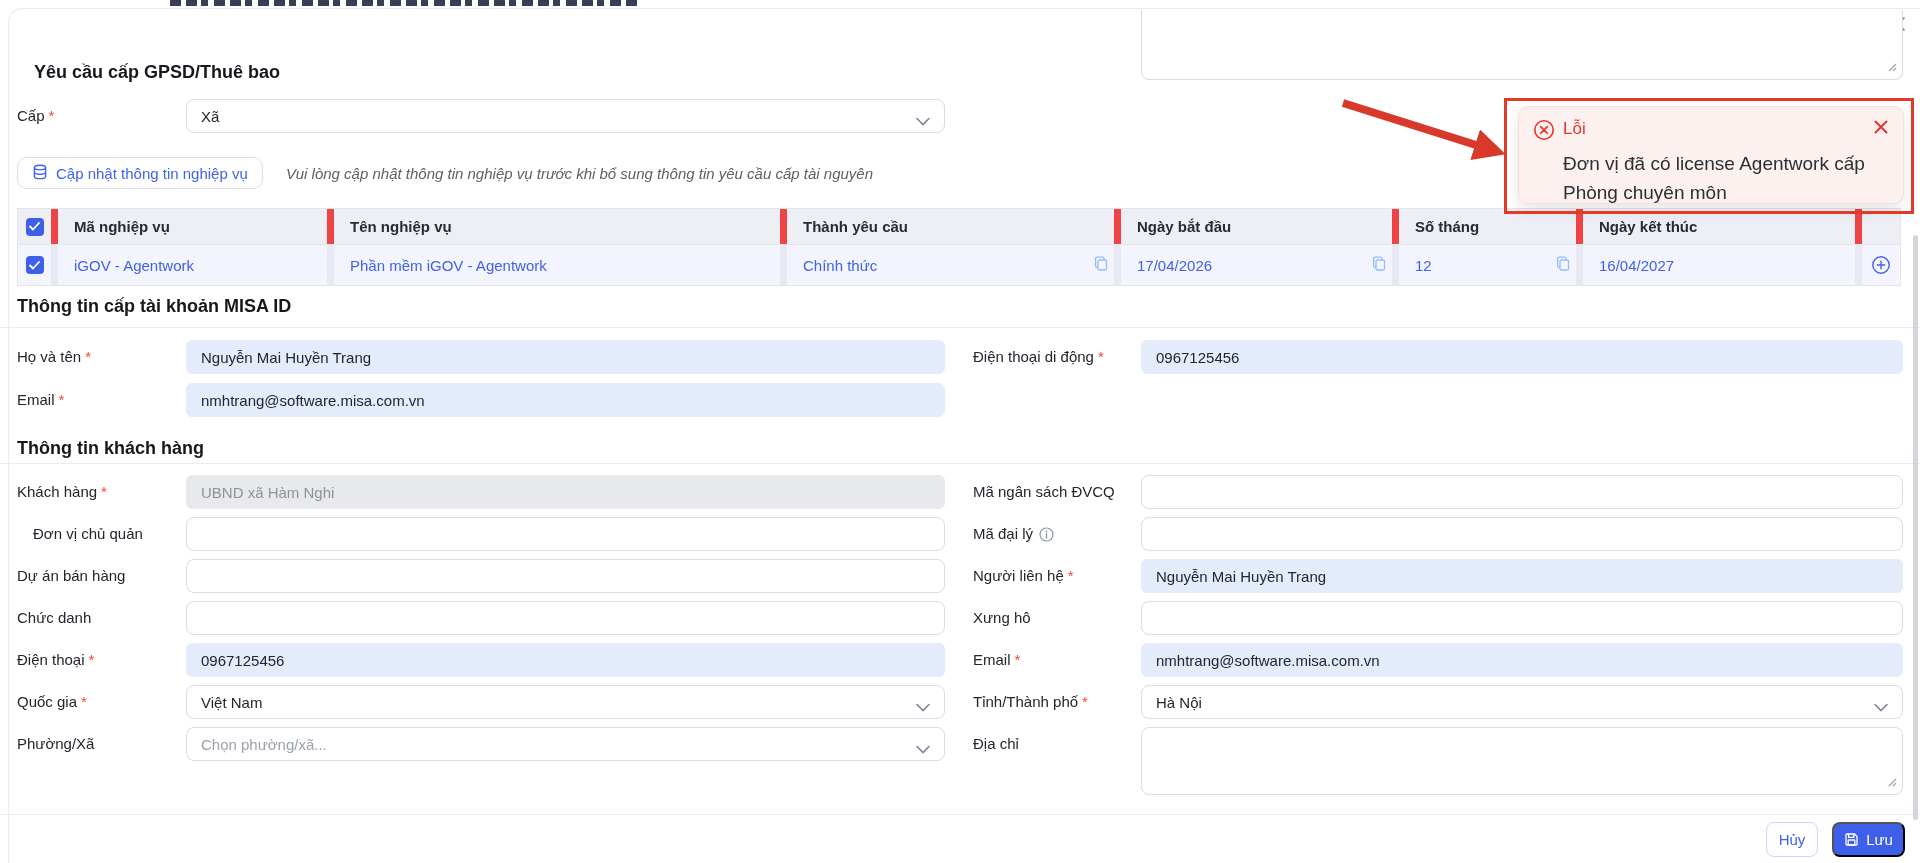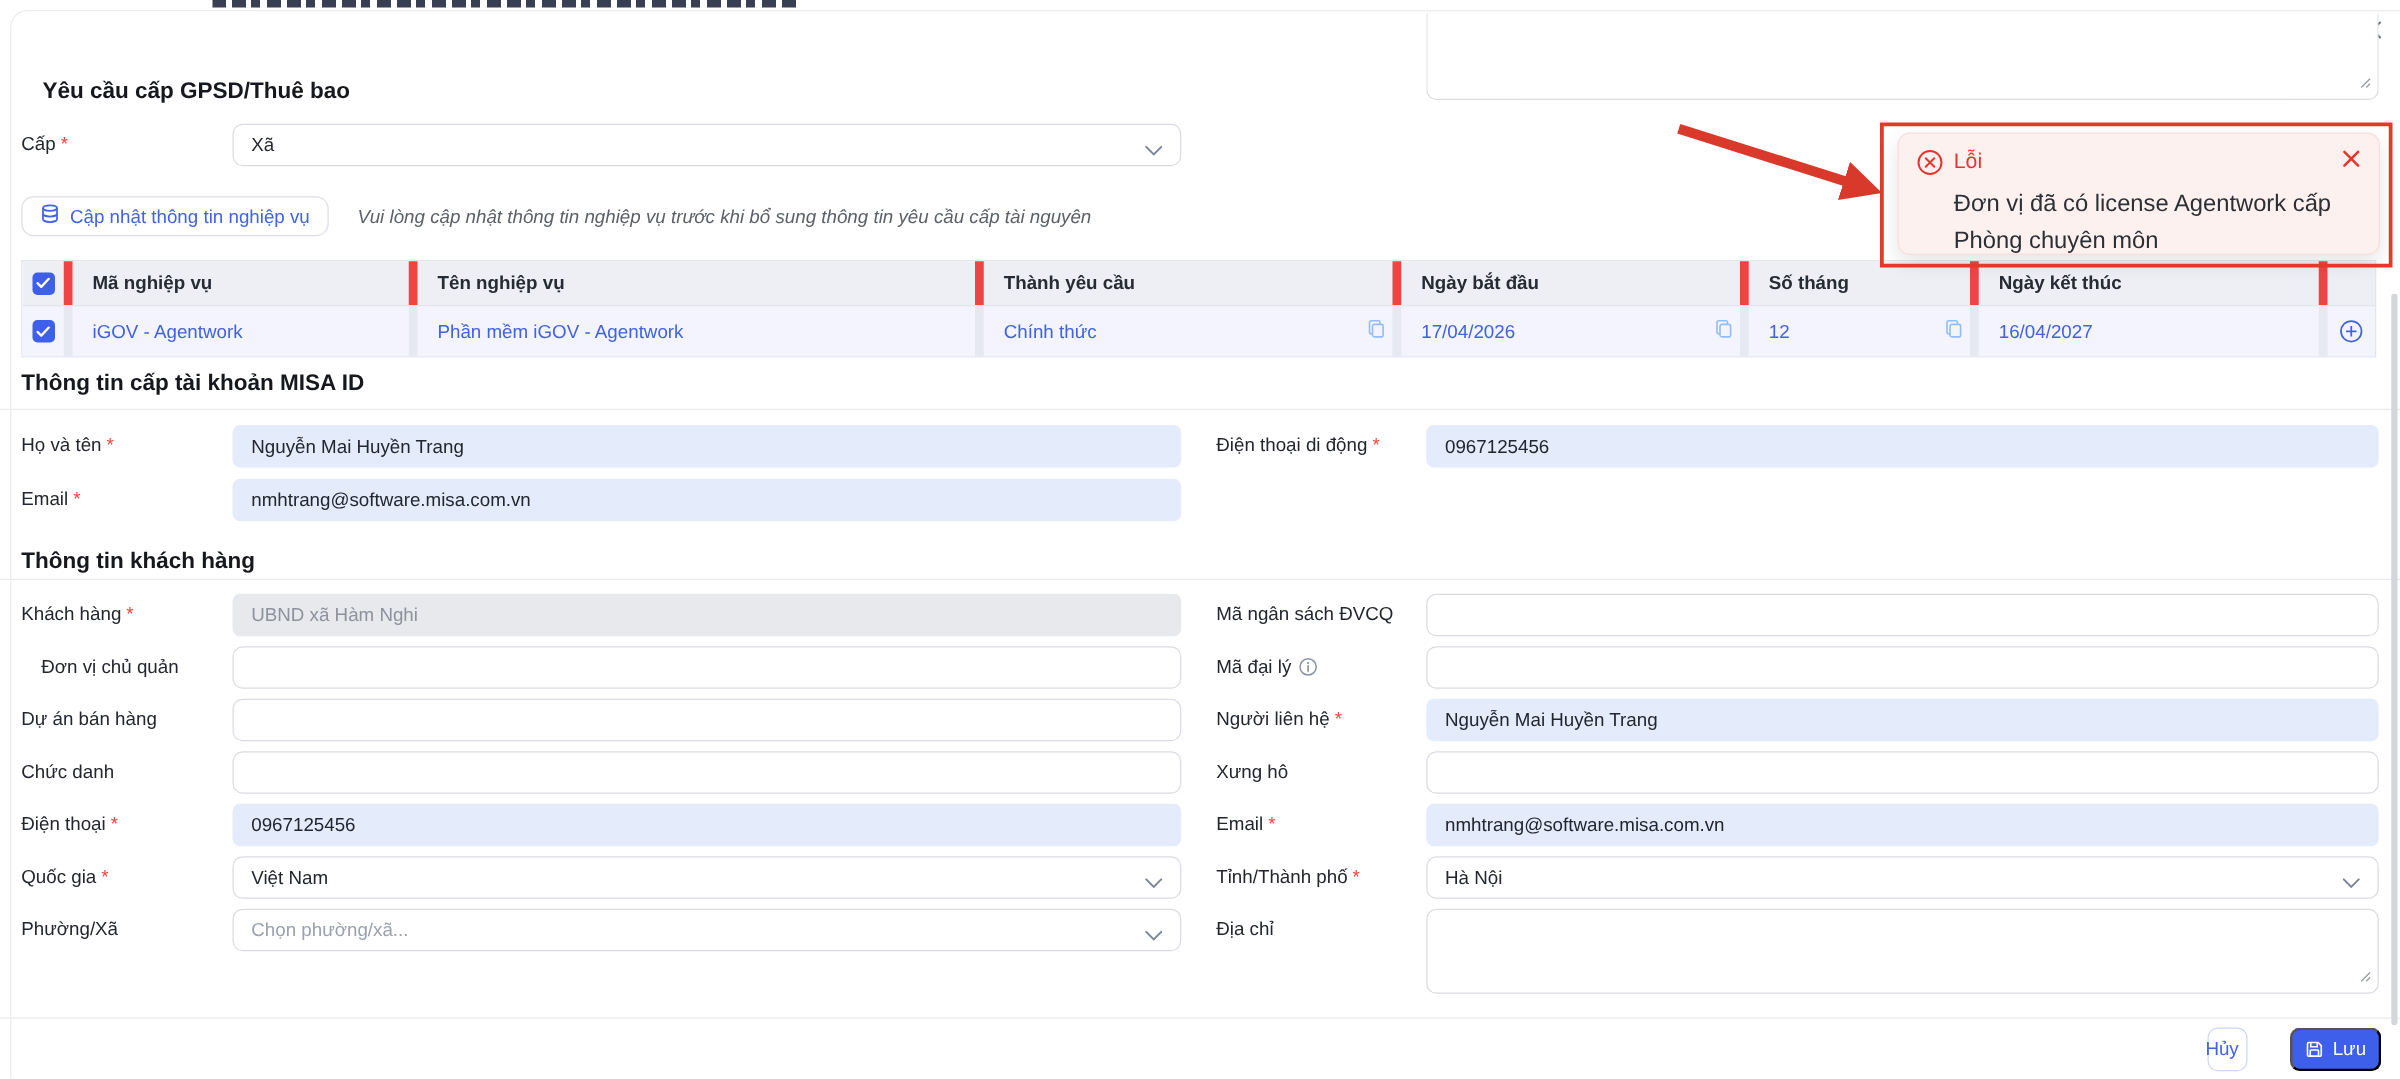--- a/index.html
+++ b/index.html
@@ -49,22 +49,22 @@
   .copy-ic{position:absolute;right:5px;top:50%;transform:translateY(-50%);cursor:pointer;}
   
   .anno-rect{position:absolute;left:1504px;top:98px;width:410px;height:116px;border:3px solid #e23a28;box-sizing:border-box;z-index:40;pointer-events:none;}
   .toast{position:absolute;left:1518px;top:106px;width:386px;height:98px;background:#fdf1f0;border:1px solid #f8ddda;
          border-radius:10px;box-shadow:0 6px 16px rgba(0,0,0,.10);z-index:30;box-sizing:border-box;}
   .toast-title{position:absolute;left:44px;top:12px;font-size:17px;color:#e5352c;}
   .toast-msg{position:absolute;left:44px;top:42px;width:316px;font-size:19px;line-height:1.55;color:#2c2f34;}
   .toast-x{position:absolute;right:14px;top:12px;cursor:pointer;}
   .arrow-svg{position:absolute;left:1335px;top:93px;z-index:45;pointer-events:none;}
   
-  .btn-ghost{position:absolute;left:1766px;top:822px;width:32px;height:35px;box-sizing:border-box;border:1px solid #ccd6f8;
-             border-radius:8px;background:#fff;color:#4262e8;font-size:15px;display:flex;align-items:center;justify-content:flex-end;cursor:pointer;}
+  .btn-ghost{position:absolute;left:1766px;top:822px;width:52px;height:35px;box-sizing:border-box;border:1px solid #ccd6f8;
+             border-radius:8px;background:#fff;color:#4262e8;font-size:15px;display:flex;align-items:center;justify-content:center;cursor:pointer;}
   .btn-primary{position:absolute;left:1832px;top:822px;width:73px;height:35px;box-sizing:border-box;border-radius:8px;
                background:#3e5fe9;color:#fff;font-size:15px;display:flex;align-items:center;justify-content:center;gap:7px;cursor:pointer;}
   .scroll-thumb{position:absolute;left:1913px;top:235px;width:5px;height:585px;border-radius:3px;background:#d4d6db;}
   .icon-btn{position:absolute;cursor:pointer;display:flex;align-items:center;justify-content:center;}
   .info-ic{display:inline-block;vertical-align:-3px;margin-left:6px;cursor:pointer;}
 </style>
 </head>
 <body>
 
 <div class="modal-edge"></div>

